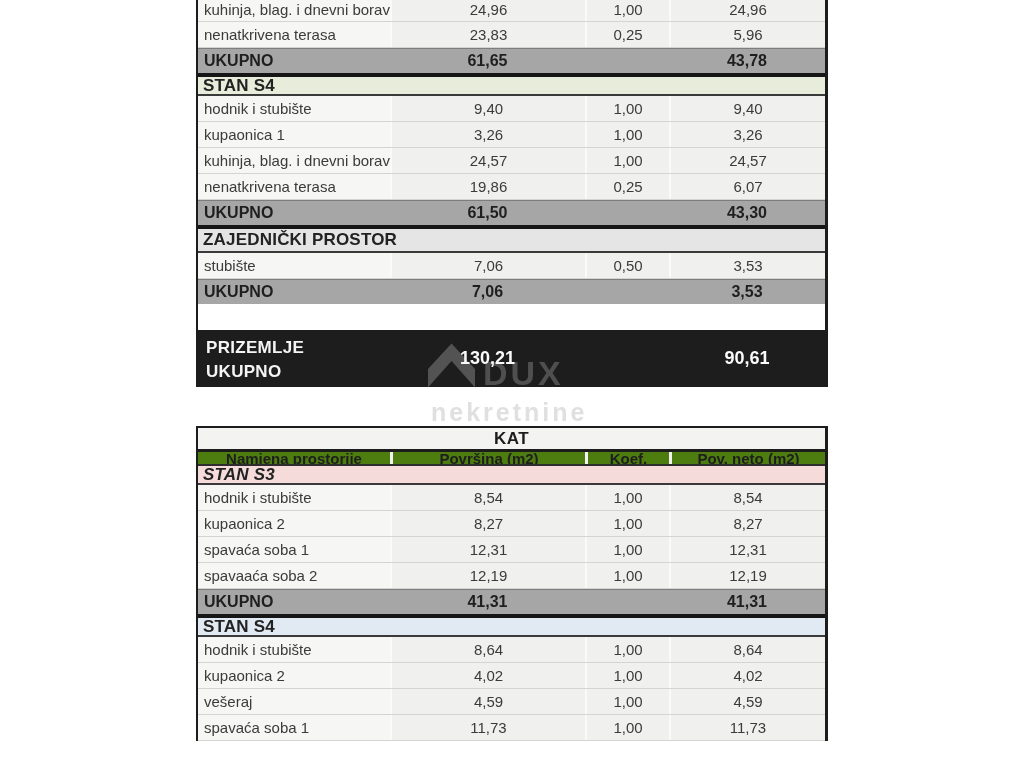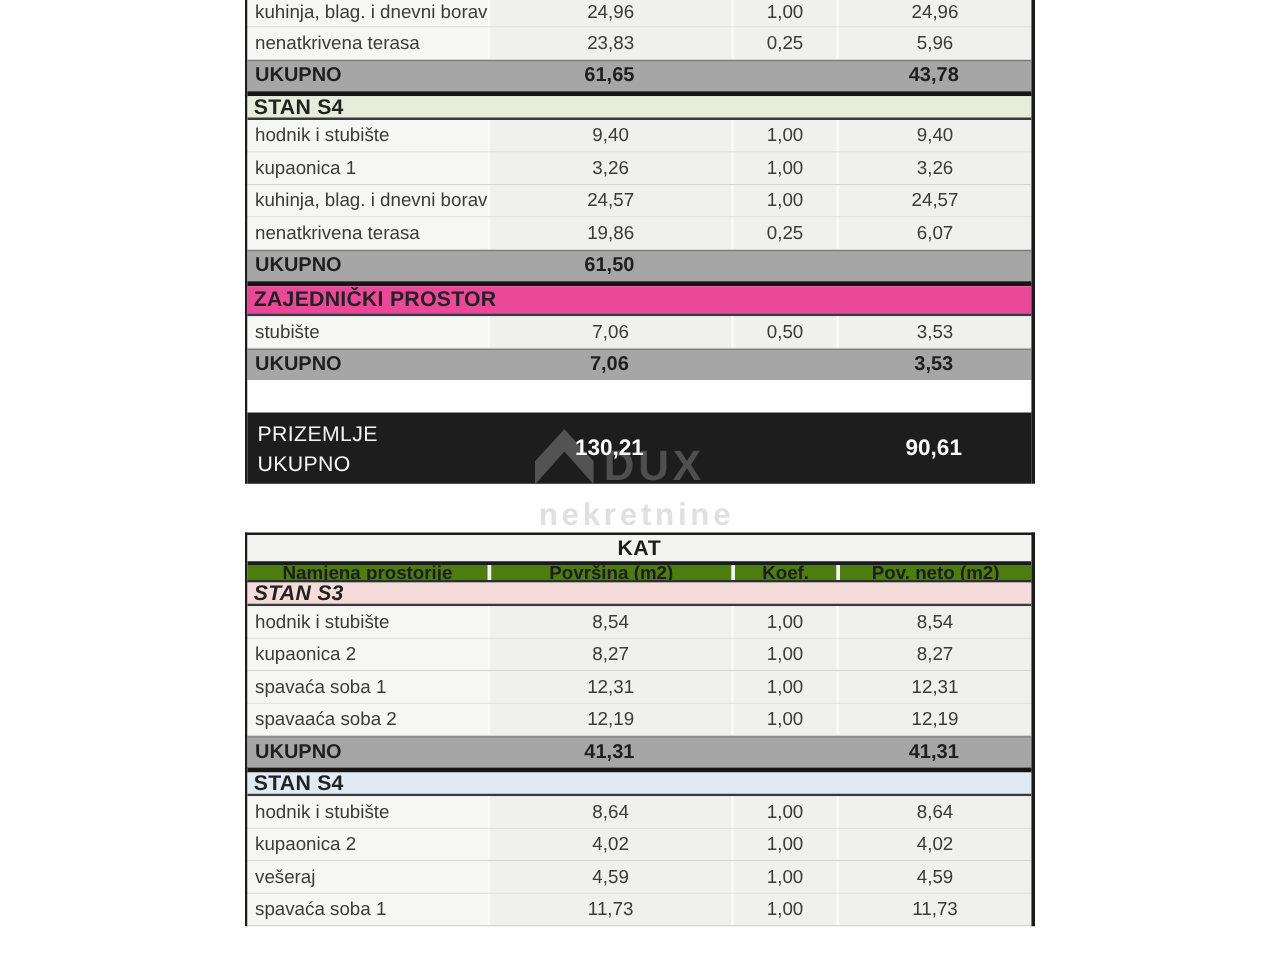--- a/index.html
+++ b/index.html
@@ -24,21 +24,21 @@
   .total .num { justify-content:center; }
 
   .thick { height:4px; background:#161616; }
 
   .sec-hdr { height:19px; display:flex; align-items:center; padding-left:5px; font-size:17px; font-weight:bold; color:#222; border-bottom:2px solid #3a3a3a; letter-spacing:.2px; }
   .sec-hdr-tall { height:24px; }
 
   .spacer { height:26px; background:#ffffff; }
 
   .grand { display:grid; grid-template-columns:192px 195px 84px 156px; height:57px; background:#1d1d1d; }
-  .grand .lbl { padding:6px 0 0 8px; color:#f4f4f4; font-weight:normal; font-size:17px; line-height:1.4; letter-spacing:.3px; }
+  .grand .lbl { padding:6px 0 0 8px; color:#f4f4f4; font-weight:bold; font-size:17px; line-height:1.4; letter-spacing:.3px; }
   .grand .num { display:flex; align-items:center; justify-content:center; color:#fafafa; font-weight:bold; font-size:18px; position:relative; z-index:3; }
 
   .kat-title { height:24px; display:flex; align-items:center; justify-content:center; background:#f3f3f1; font-size:17px; font-weight:bold; color:#1d1d1d; border-bottom:3px solid #1c1c1c; letter-spacing:.5px;text-align:center; }
   .hdr-row { display:grid; grid-template-columns:192px 195px 84px 156px; height:14px; background:#4d7c0f; border-bottom:2px solid #2e2e2e; }
   .hdr-row .c { display:flex; align-items:center; justify-content:center; font-size:15px; font-weight:bold; color:#1e1e1e; border-left:3px solid #f2f2f2; overflow:hidden; white-space:nowrap; }
   .hdr-row .c:first-child { border-left:none; }
 
   .watermark { position:absolute; left:428px; top:343px; display:flex; align-items:flex-end; z-index:2; pointer-events:none; }
   .wm-icon { width:47px; height:46px; margin-right:8px; }
   .wm-text { font-size:34px; font-weight:bold; color:#4f4f4f; letter-spacing:3px; line-height:0.95; }
@@ -94,24 +94,25 @@
     <div class="row">
       <div class="c name">nenatkrivena terasa</div>
       <div class="c num">19,86</div>
       <div class="c num">0,25</div>
       <div class="c num">6,07</div>
     </div>
     <div class="total" style="background: rgb(166, 166, 166);">
       <div class="c name">UKUPNO</div>
       <div class="c num">61,50</div>
       <div class="c num"></div>
+      <div class="c num">43,30</div>
     </div>
 
     <div class="thick"></div>
-    <div class="sec-hdr sec-hdr-tall" style="background: #ec4899;">ZAJEDNIČKI PROSTOR</div>
+    <div class="sec-hdr sec-hdr-tall" style="background: #e5e5e5;">ZAJEDNIČKI PROSTOR</div>
 
     <div class="row">
       <div class="c name">stubište</div>
       <div class="c num">7,06</div>
       <div class="c num">0,50</div>
       <div class="c num">3,53</div>
     </div>
     <div class="total" style="background: rgb(166, 166, 166);">
       <div class="c name">UKUPNO</div>
       <div class="c num">7,06</div>

